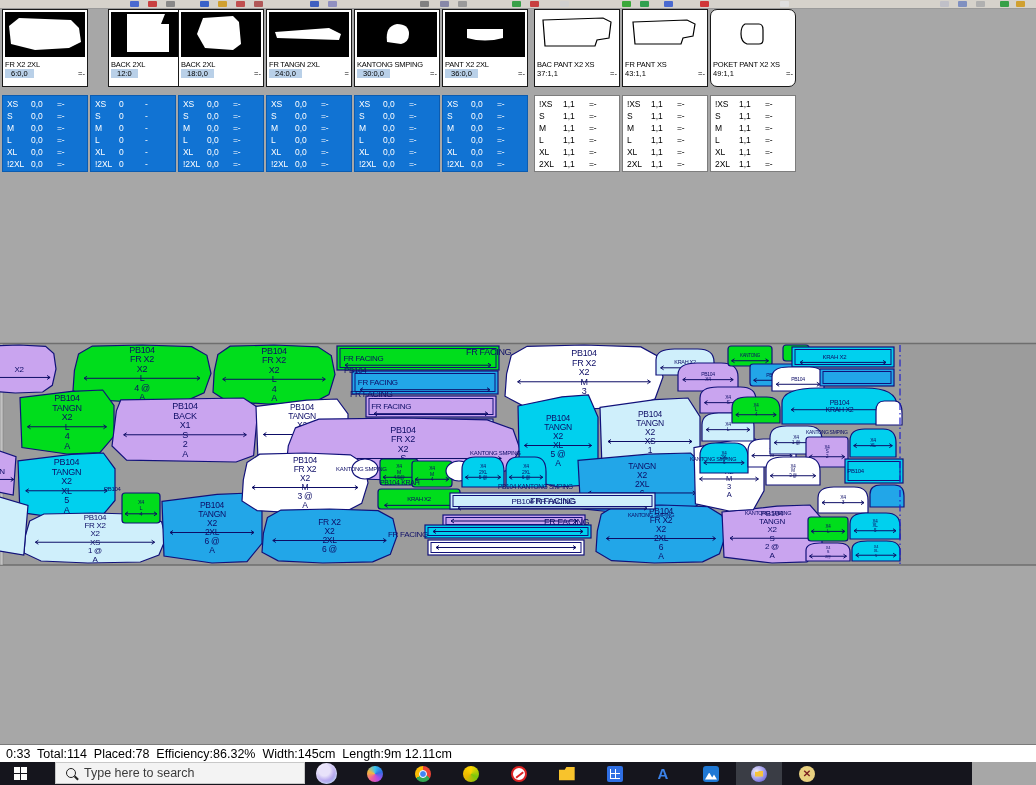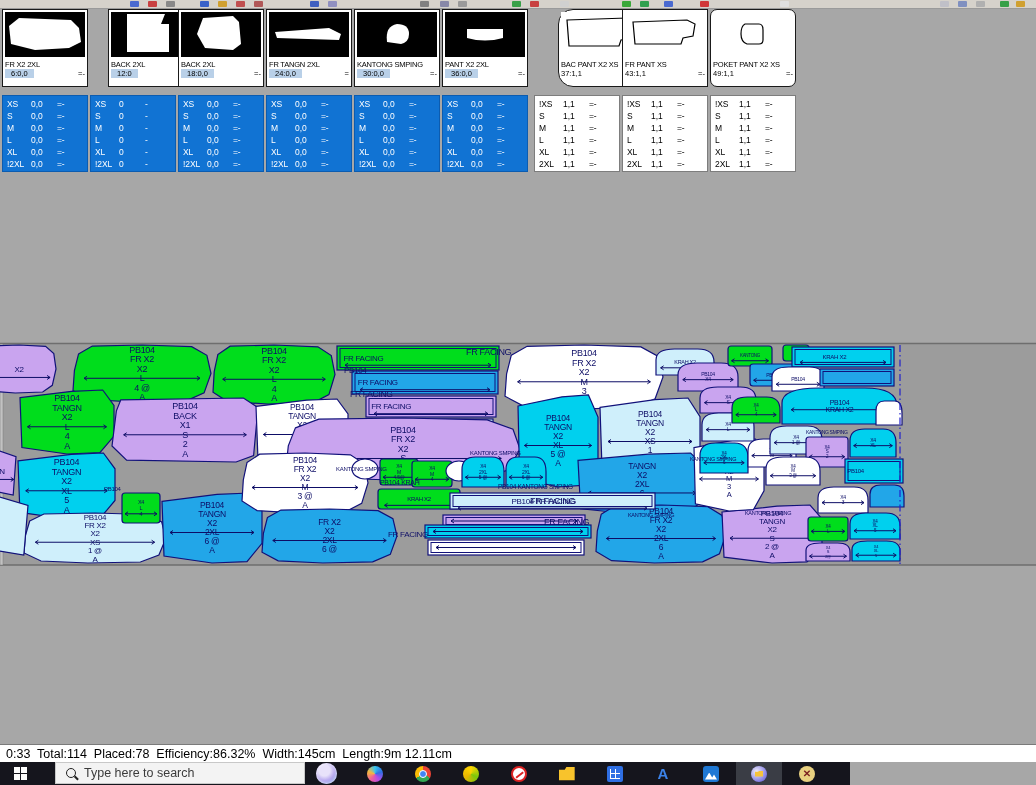--- a/index.html
+++ b/index.html
@@ -26,21 +26,21 @@
   .scell.white{background:#fff;color:#000;border:1px solid #7d7d7d;}
   .scell .srow{display:flex;white-space:nowrap;}
   .scell .srow .sz{width:24px;}
   .scell .srow .vl{width:26px;}
   
   #marker{position:absolute;left:0;top:341px;}
   
   #status-bar{position:absolute;left:0;top:744px;width:1036px;height:18px;background:#ffffff;border-top:1px solid #7a7a7a;
     font-size:12.5px;color:#000;display:flex;align-items:center;padding-left:6px;box-sizing:border-box;white-space:pre;}
   
-  #taskbar{position:absolute;left:0;top:762px;width:850px;height:23px;background:#15151d;}
+  #taskbar{position:absolute;left:0;top:762px;width:972px;height:23px;background:#15151d;}
   #start-btn{position:absolute;left:14px;top:5px;width:14px;height:14px;}
   #start-btn .sq{position:absolute;width:6px;height:6px;background:#fdfdfd;}
   #start-btn .sq:nth-child(1){left:0;top:0;} #start-btn .sq:nth-child(2){left:7px;top:0;}
   #start-btn .sq:nth-child(3){left:0;top:7px;} #start-btn .sq:nth-child(4){left:7px;top:7px;}
   #search-box{position:absolute;left:55px;top:0;width:250px;height:22px;background:#f3f3f3;border:1px solid #c8c8c8;
     box-sizing:border-box;display:flex;align-items:center;gap:8px;padding-left:10px;color:#3b3b3b;font-size:12.5px;}
   #search-box .mag{width:8px;height:8px;border:1.6px solid #222;border-radius:50%;position:relative;flex:0 0 auto;}
   #search-box .mag::after{content:'';position:absolute;width:5px;height:1.6px;background:#222;transform:rotate(45deg);right:-4px;bottom:-2px;}
   #cortana{position:absolute;left:316px;top:1px;width:21px;height:21px;border-radius:50%;
     background:radial-gradient(circle at 40% 35%,#e8e2fa 0 30%,#b9aaf0 55%,#8fa6e8 80%);box-shadow:inset 0 0 3px #fff;}
@@ -148,21 +148,21 @@
     <div class="pcell" style="left: 442px;">
       <div class="img dark"><svg width="80" height="44" viewBox="0 0 80 44">
           <path d="M22,17 L58,17 L58,26 Q40,31 22,26 Z" fill="#fff" stroke="none" stroke-width="1.2"></path>
         </svg></div>
       <div class="nm">PANT X2 2XL</div>
       <div class="numrow">
         <span class="num hl">36:0,0</span>
         <span class="sfx">=-</span>
       </div>
     </div>
-    <div class="pcell" style="left: 558px; border-radius: 15px;">
+    <div class="pcell" style="left: 534px;">
       <div class="img light"><svg width="80" height="44" viewBox="0 0 80 44">
           <polygon points="6,8 66,6 74,10 72,26 60,28 58,34 8,34" fill="none" stroke="#000" stroke-width="1.2"></polygon>
         </svg></div>
       <div class="nm">BAC PANT  X2 XS</div>
       <div class="numrow">
         <span class="num">37:1,1</span>
         <span class="sfx">=-</span>
       </div>
     </div>
     <div class="pcell" style="left: 622px;">

